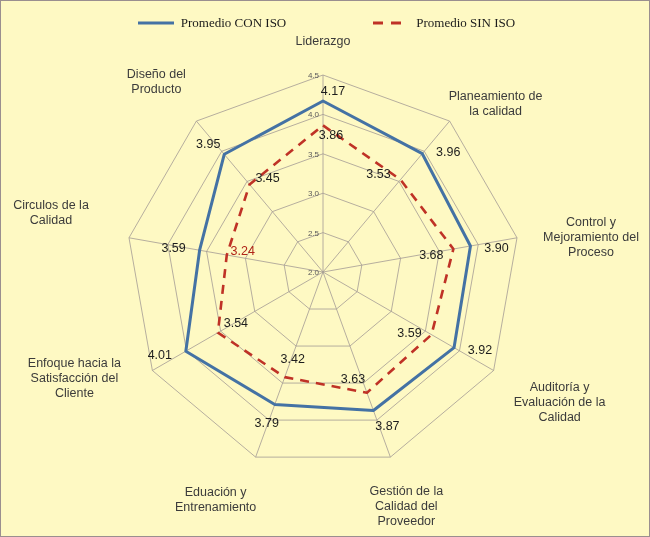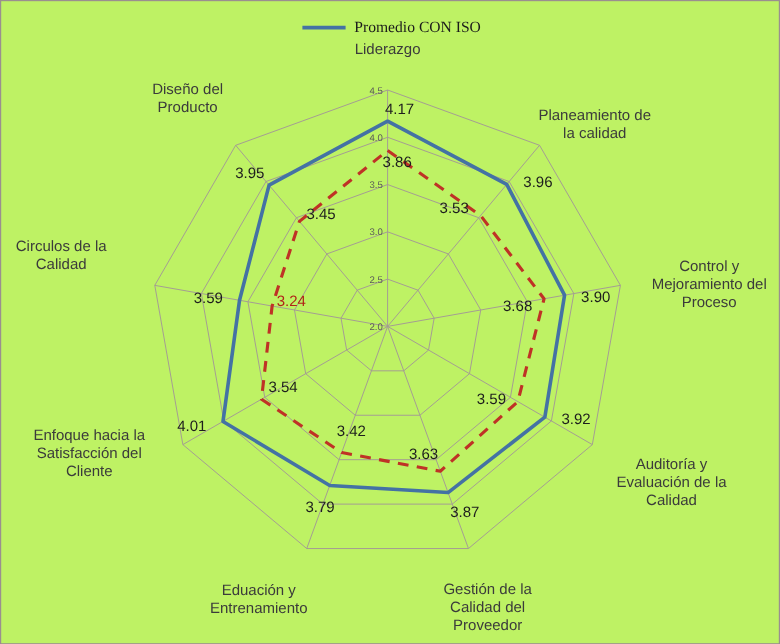--- a/index.html
+++ b/index.html
@@ -12,21 +12,21 @@
     height: 537px;
     font-family: "Liberation Sans", sans-serif;
     overflow: hidden;
   }
   #chart-frame {
     position: relative;
     box-sizing: border-box;
     width: 650px;
     height: 537px;
     border: 1px solid #9a8f8f;
-    background: #bef264;
+    background: #fef9c3;
     padding-left: 28px;
   }
   #legend {
     position: absolute;
     left: 0;
     top: 14px;
     width: 650px;
     display: flex;
     justify-content: center;
     gap: 86px;
@@ -107,20 +107,26 @@
 
 <div id="chart-frame">
 
   <div id="legend">
     <div class="legend-entry">
       <svg class="legend-swatch" viewBox="0 0 38 12">
         <line x1="1" y1="6" x2="37" y2="6" stroke="#4472a4" stroke-width="3"></line>
       </svg>
       <span class="legend-label">Promedio CON ISO</span>
     </div>
+    <div class="legend-entry">
+      <svg class="legend-swatch" viewBox="0 0 38 12">
+        <line x1="1" y1="6" x2="37" y2="6" stroke="#bf3226" stroke-width="3" stroke-dasharray="10 8"></line>
+      </svg>
+      <span class="legend-label">Promedio SIN ISO</span>
+    </div>
   </div>
 
   <div id="plot-wrap">
     <svg id="radar" width="650" height="537" viewBox="0 0 650 537">
       <g id="grid-layer">
           <path d="M322.00,231.60 L347.33,240.82 L360.80,264.16 L356.12,290.70 L335.48,308.02 L308.52,308.02 L287.88,290.70 L283.20,264.16 L296.67,240.82 Z" class="grid-line"></path>
           <path d="M322.00,192.20 L372.65,210.64 L399.60,257.32 L390.24,310.40 L348.95,345.05 L295.05,345.05 L253.76,310.40 L244.40,257.32 L271.35,210.64 Z" class="grid-line"></path>
           <path d="M322.00,152.80 L397.98,180.45 L438.40,250.47 L424.36,330.10 L362.43,382.07 L281.57,382.07 L219.64,330.10 L205.60,250.47 L246.02,180.45 Z" class="grid-line"></path>
           <path d="M322.00,113.40 L423.30,150.27 L477.21,243.63 L458.49,349.80 L375.90,419.10 L268.10,419.10 L185.51,349.80 L166.79,243.63 L220.70,150.27 Z" class="grid-line"></path>
           <path d="M322.00,74.00 L448.63,120.09 L516.01,236.79 L492.61,369.50 L389.38,456.12 L254.62,456.12 L151.39,369.50 L127.99,236.79 L195.37,120.09 Z" class="grid-line"></path>

